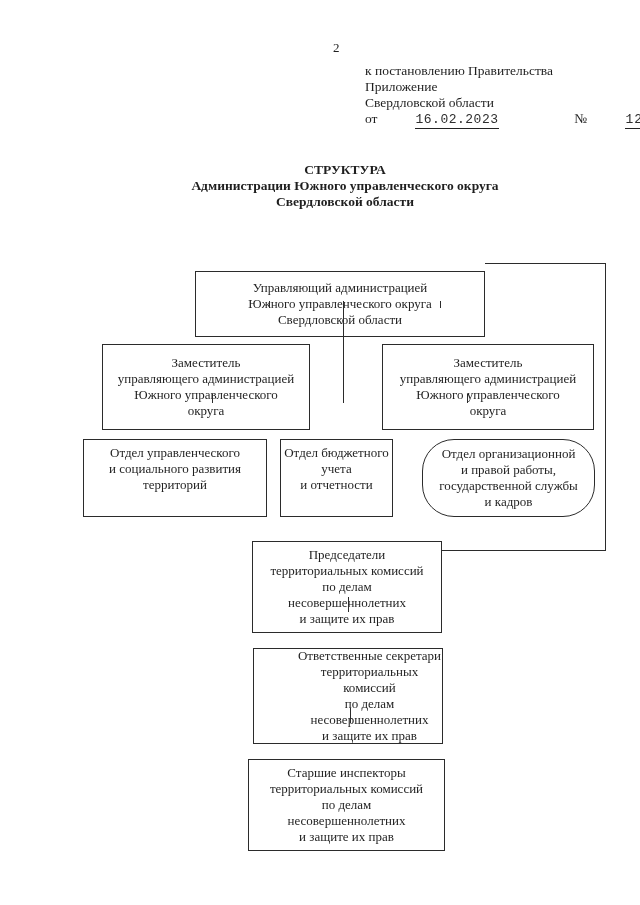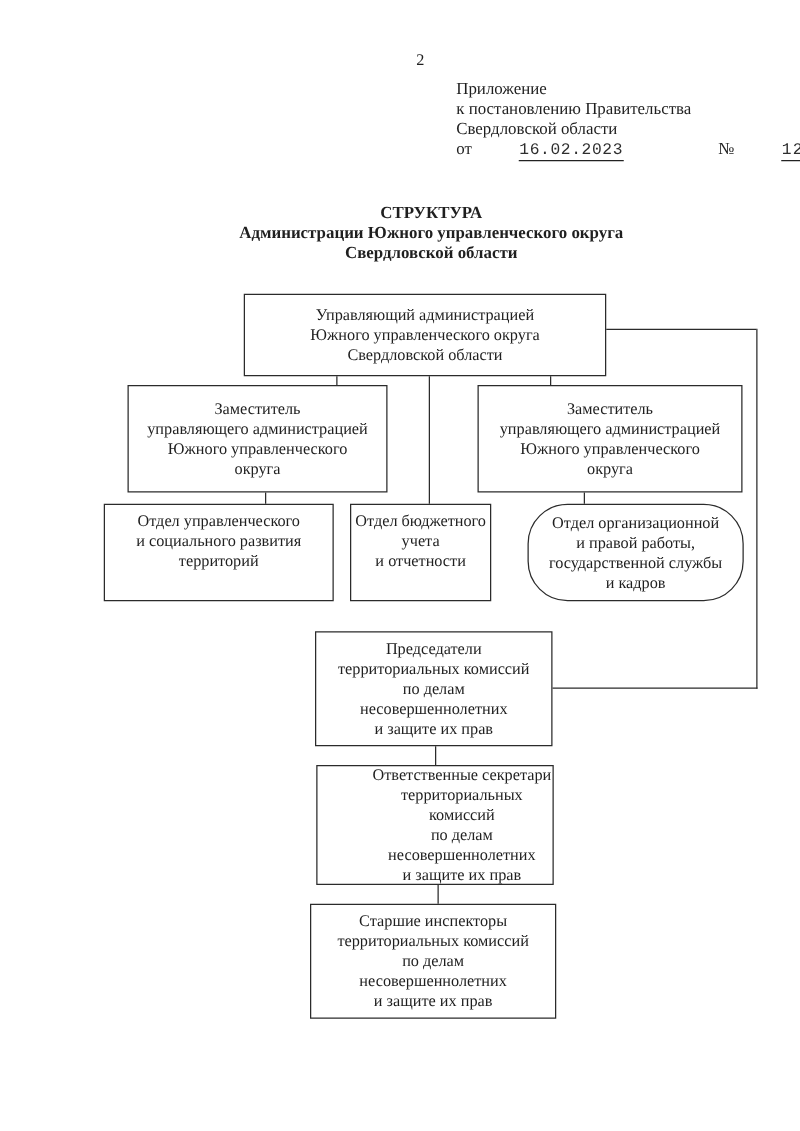--- a/index.html
+++ b/index.html
@@ -20,36 +20,36 @@
   .u-date{width:136px;letter-spacing:0.5px;}
   .u-num{width:70px;letter-spacing:1px;}
   .ref-gap{display:inline-block;width:14px;}
 
   .title-block{position:absolute;left:45px;top:162px;width:600px;text-align:center;
                font-weight:bold;font-size:13.5px;line-height:16px;}
 
   .node{
     position:absolute;border:1px solid #2b2b2b;background:#fff;
     display:flex;flex-direction:column;align-items:center;justify-content:center;
-    font-size:13px;line-height:16px;text-align:center;box-sizing:border-box;
+    font-size:13px;line-height:16px;text-align:center;box-sizing:border-box;margin-top:36px;
   }
   .node.align-top{justify-content:flex-start;padding-top:5px;}
 
   .cline{position:absolute;background:#2b2b2b;}
 </style>
 </head>
 <body>
 
 <div class="page">
 
   <div class="page-number">2</div>
 
   <div class="header-block">
+    <div class="header-line">к постановлению Правительства</div>
     <div class="header-line">Приложение</div>
-    <div class="header-line">к постановлению Правительства</div>
     <div class="header-line">Свердловской области</div>
     <div class="ref-line">
       <span>от</span>
       <span class="u-seg u-date">16.02.2023</span>
       <span class="ref-gap"></span>
       <span>№</span>
       <span class="u-seg u-num">124-ПП</span>
     </div>
   </div>
 

